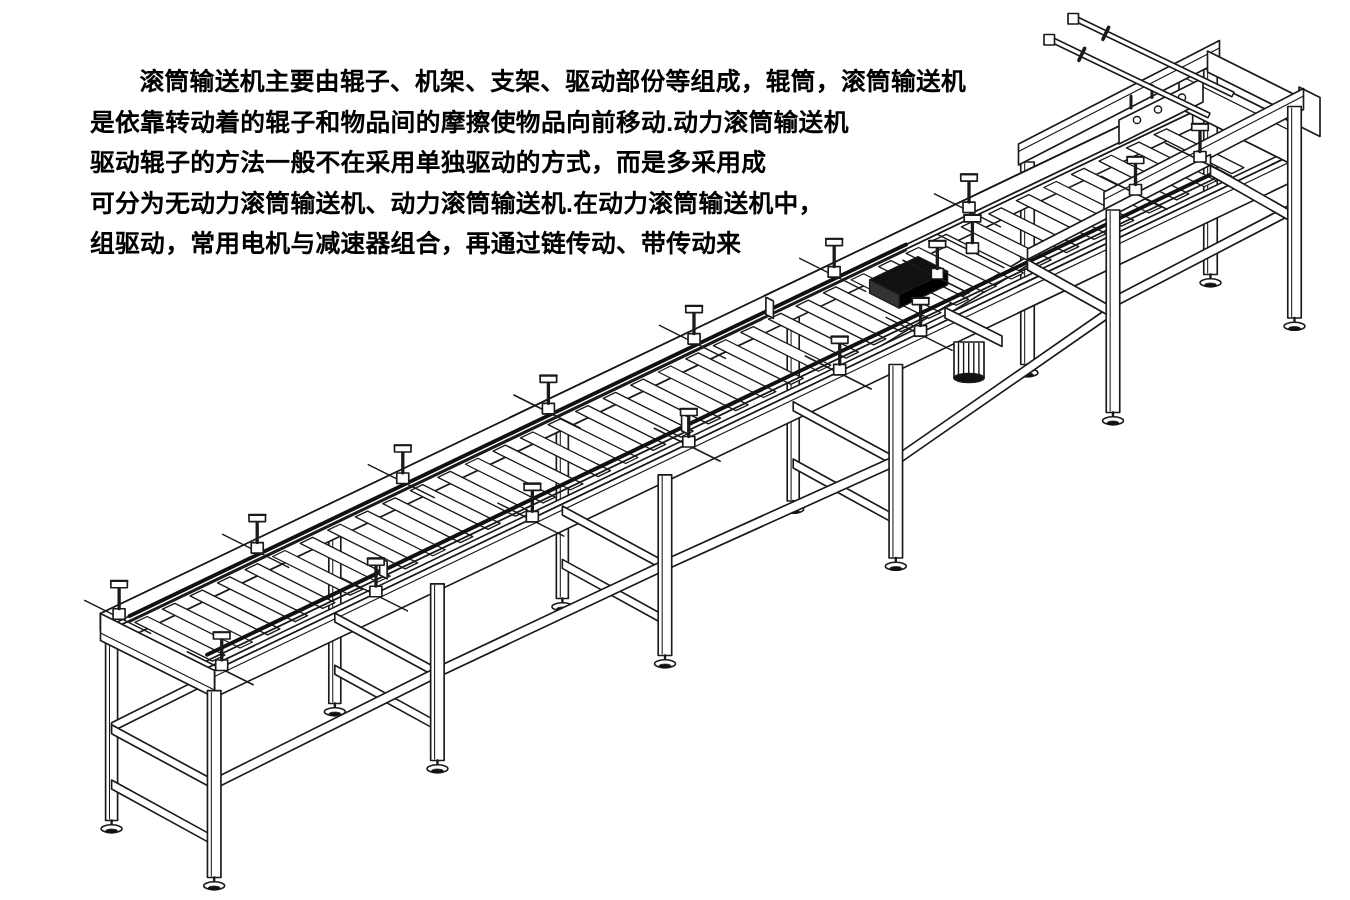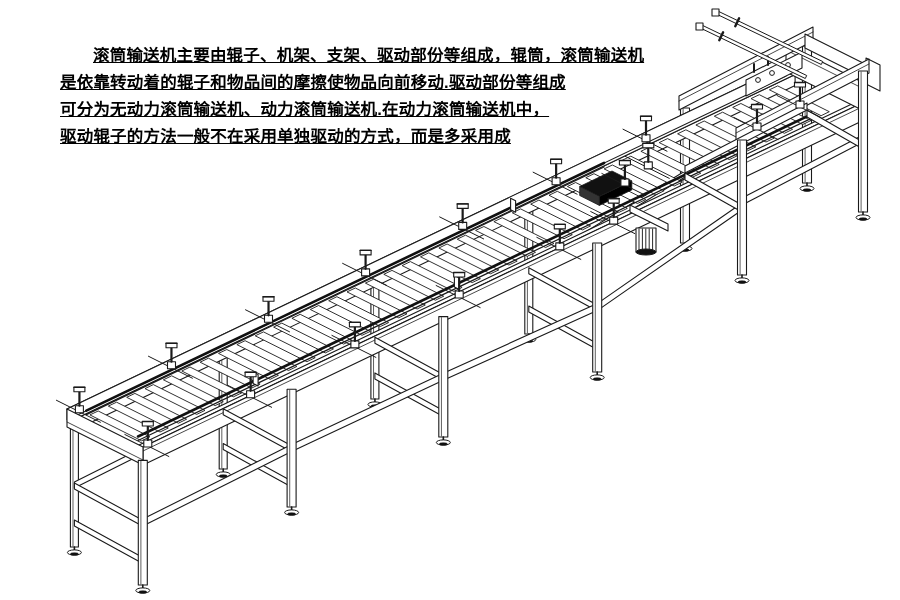--- a/index.html
+++ b/index.html
@@ -1,32 +1,33 @@
 <!DOCTYPE html>
 <html lang="zh-CN"><head>
 <meta charset="utf-8">
 <style>
   html,body{margin:0;padding:0;background:#ffffff;}
   #stage{position:relative;width:900px;height:600px;background:#ffffff;overflow:hidden;
          font-family:"Liberation Sans","DejaVu Sans",sans-serif;}
   .description{position:absolute;left:60px;top:42px;width:600px;color:#000;
                font-weight:600;font-size:16.5px;line-height:27px;letter-spacing:.2px;}
-  .text-line{white-space:nowrap;text-decoration:underline;}
+  .text-line{white-space:nowrap;}
   .text-line:first-child{text-indent:2em;}
   svg{display:block;position:absolute;left:0;top:0;}
 </style>
 </head>
 <body>
 
 <div id="stage">
   <div class="description">
       <div class="text-line">滚筒输送机主要由辊子、机架、支架、驱动部份等组成，辊筒，滚筒输送机</div>
-      <div class="text-line">是依靠转动着的辊子和物品间的摩擦使物品向前移动.驱动部份等组成</div>
+      <div class="text-line">是依靠转动着的辊子和物品间的摩擦使物品向前移动.动力滚筒输送机</div>
+      <div class="text-line">驱动辊子的方法一般不在采用单独驱动的方式，而是多采用成</div>
       <div class="text-line">可分为无动力滚筒输送机、动力滚筒输送机.在动力滚筒输送机中，</div>
-      <div class="text-line">驱动辊子的方法一般不在采用单独驱动的方式，而是多采用成</div>
+      <div class="text-line">组驱动，常用电机与减速器组合，再通过链传动、带传动来</div>
     </div>
   <svg id="drawing" width="900" height="600" viewBox="0 0 900 600">
       <g>
         <polygon points="70.4,424.2 78.4,424.2 78.4,547.0 70.4,547.0" fill="#ffffff" stroke="#1a1a1a" stroke-width="1.1" stroke-linejoin="round"></polygon>
         <line x1="72.99499999999999" y1="425.17999999999995" x2="72.99499999999999" y2="546" stroke="#1a1a1a" stroke-width="0.7" stroke-linecap="round"></line>
         <line x1="74.395" y1="547" x2="74.395" y2="551" stroke="#1a1a1a" stroke-width="1.6" stroke-linecap="round"></line>
         <ellipse cx="74.395" cy="552.5" rx="7" ry="2.6" fill="#ffffff" stroke="#1a1a1a" stroke-width="1"></ellipse>
         <ellipse cx="74.395" cy="554" rx="4" ry="1.3" fill="#111111" stroke="#111111" stroke-width="0.5"></ellipse>
         <polygon points="219.2,353.0 227.2,353.0 227.2,469.0 219.2,469.0" fill="#ffffff" stroke="#1a1a1a" stroke-width="1.1" stroke-linejoin="round"></polygon>
         <line x1="221.828" y1="353.972" x2="221.828" y2="468" stroke="#1a1a1a" stroke-width="0.7" stroke-linecap="round"></line>

